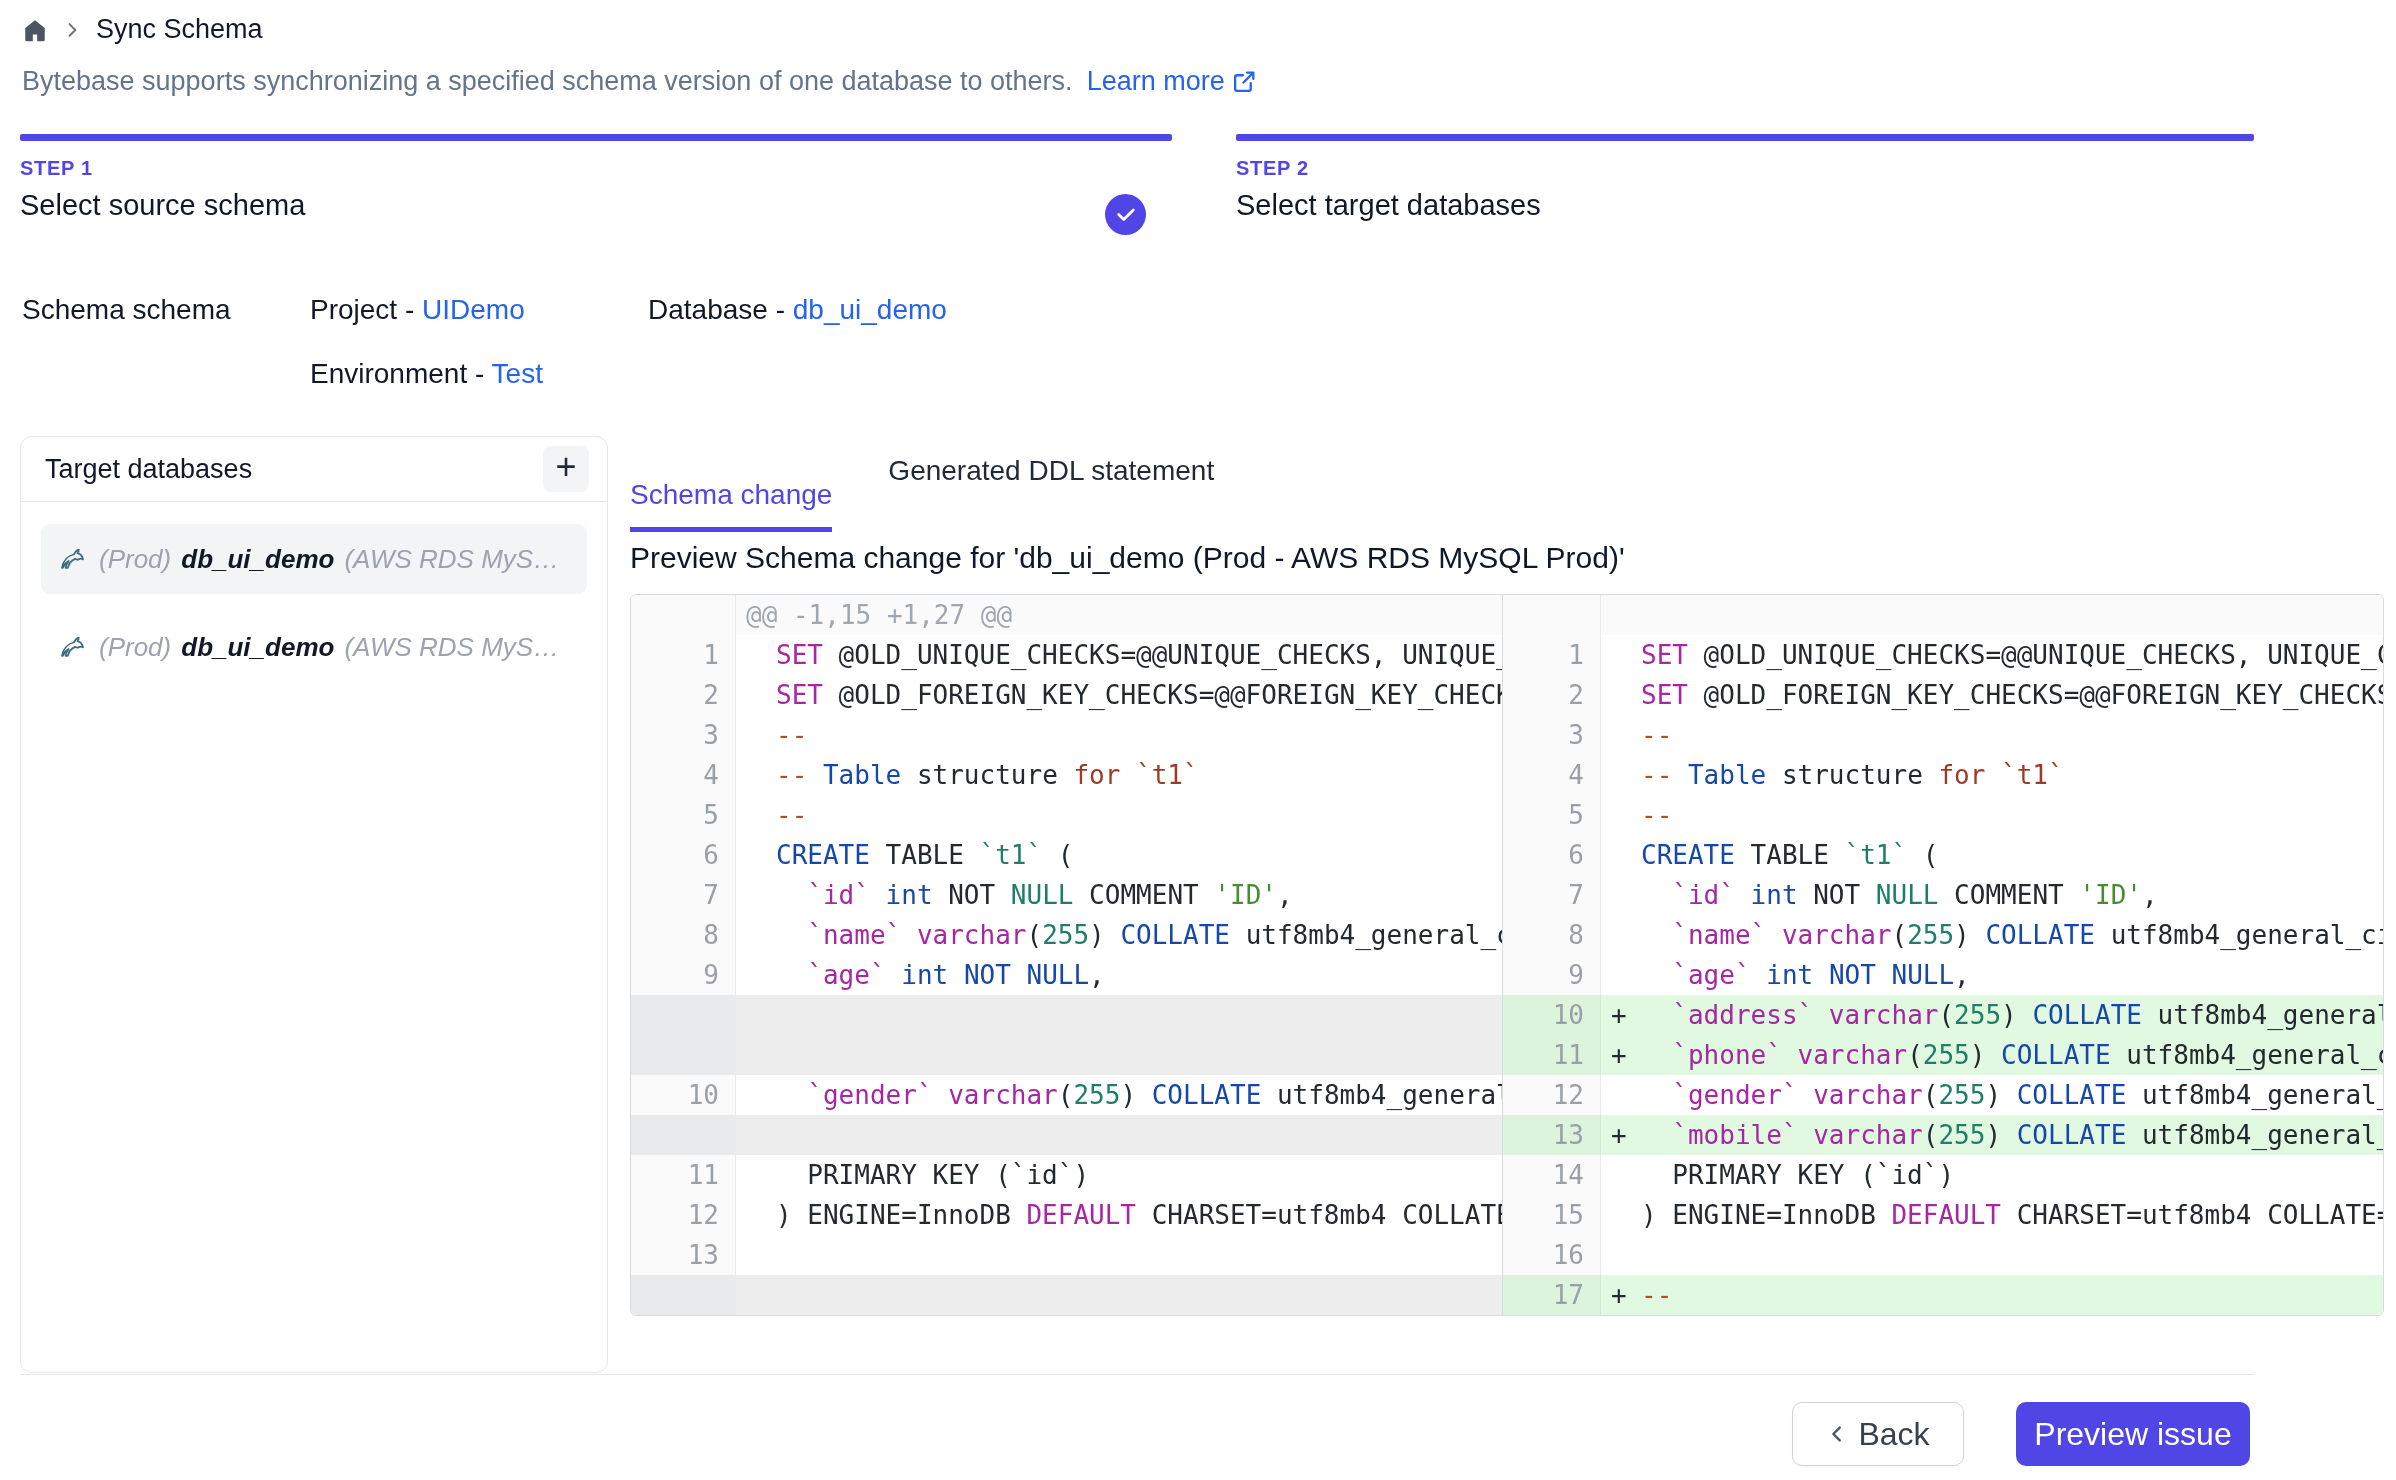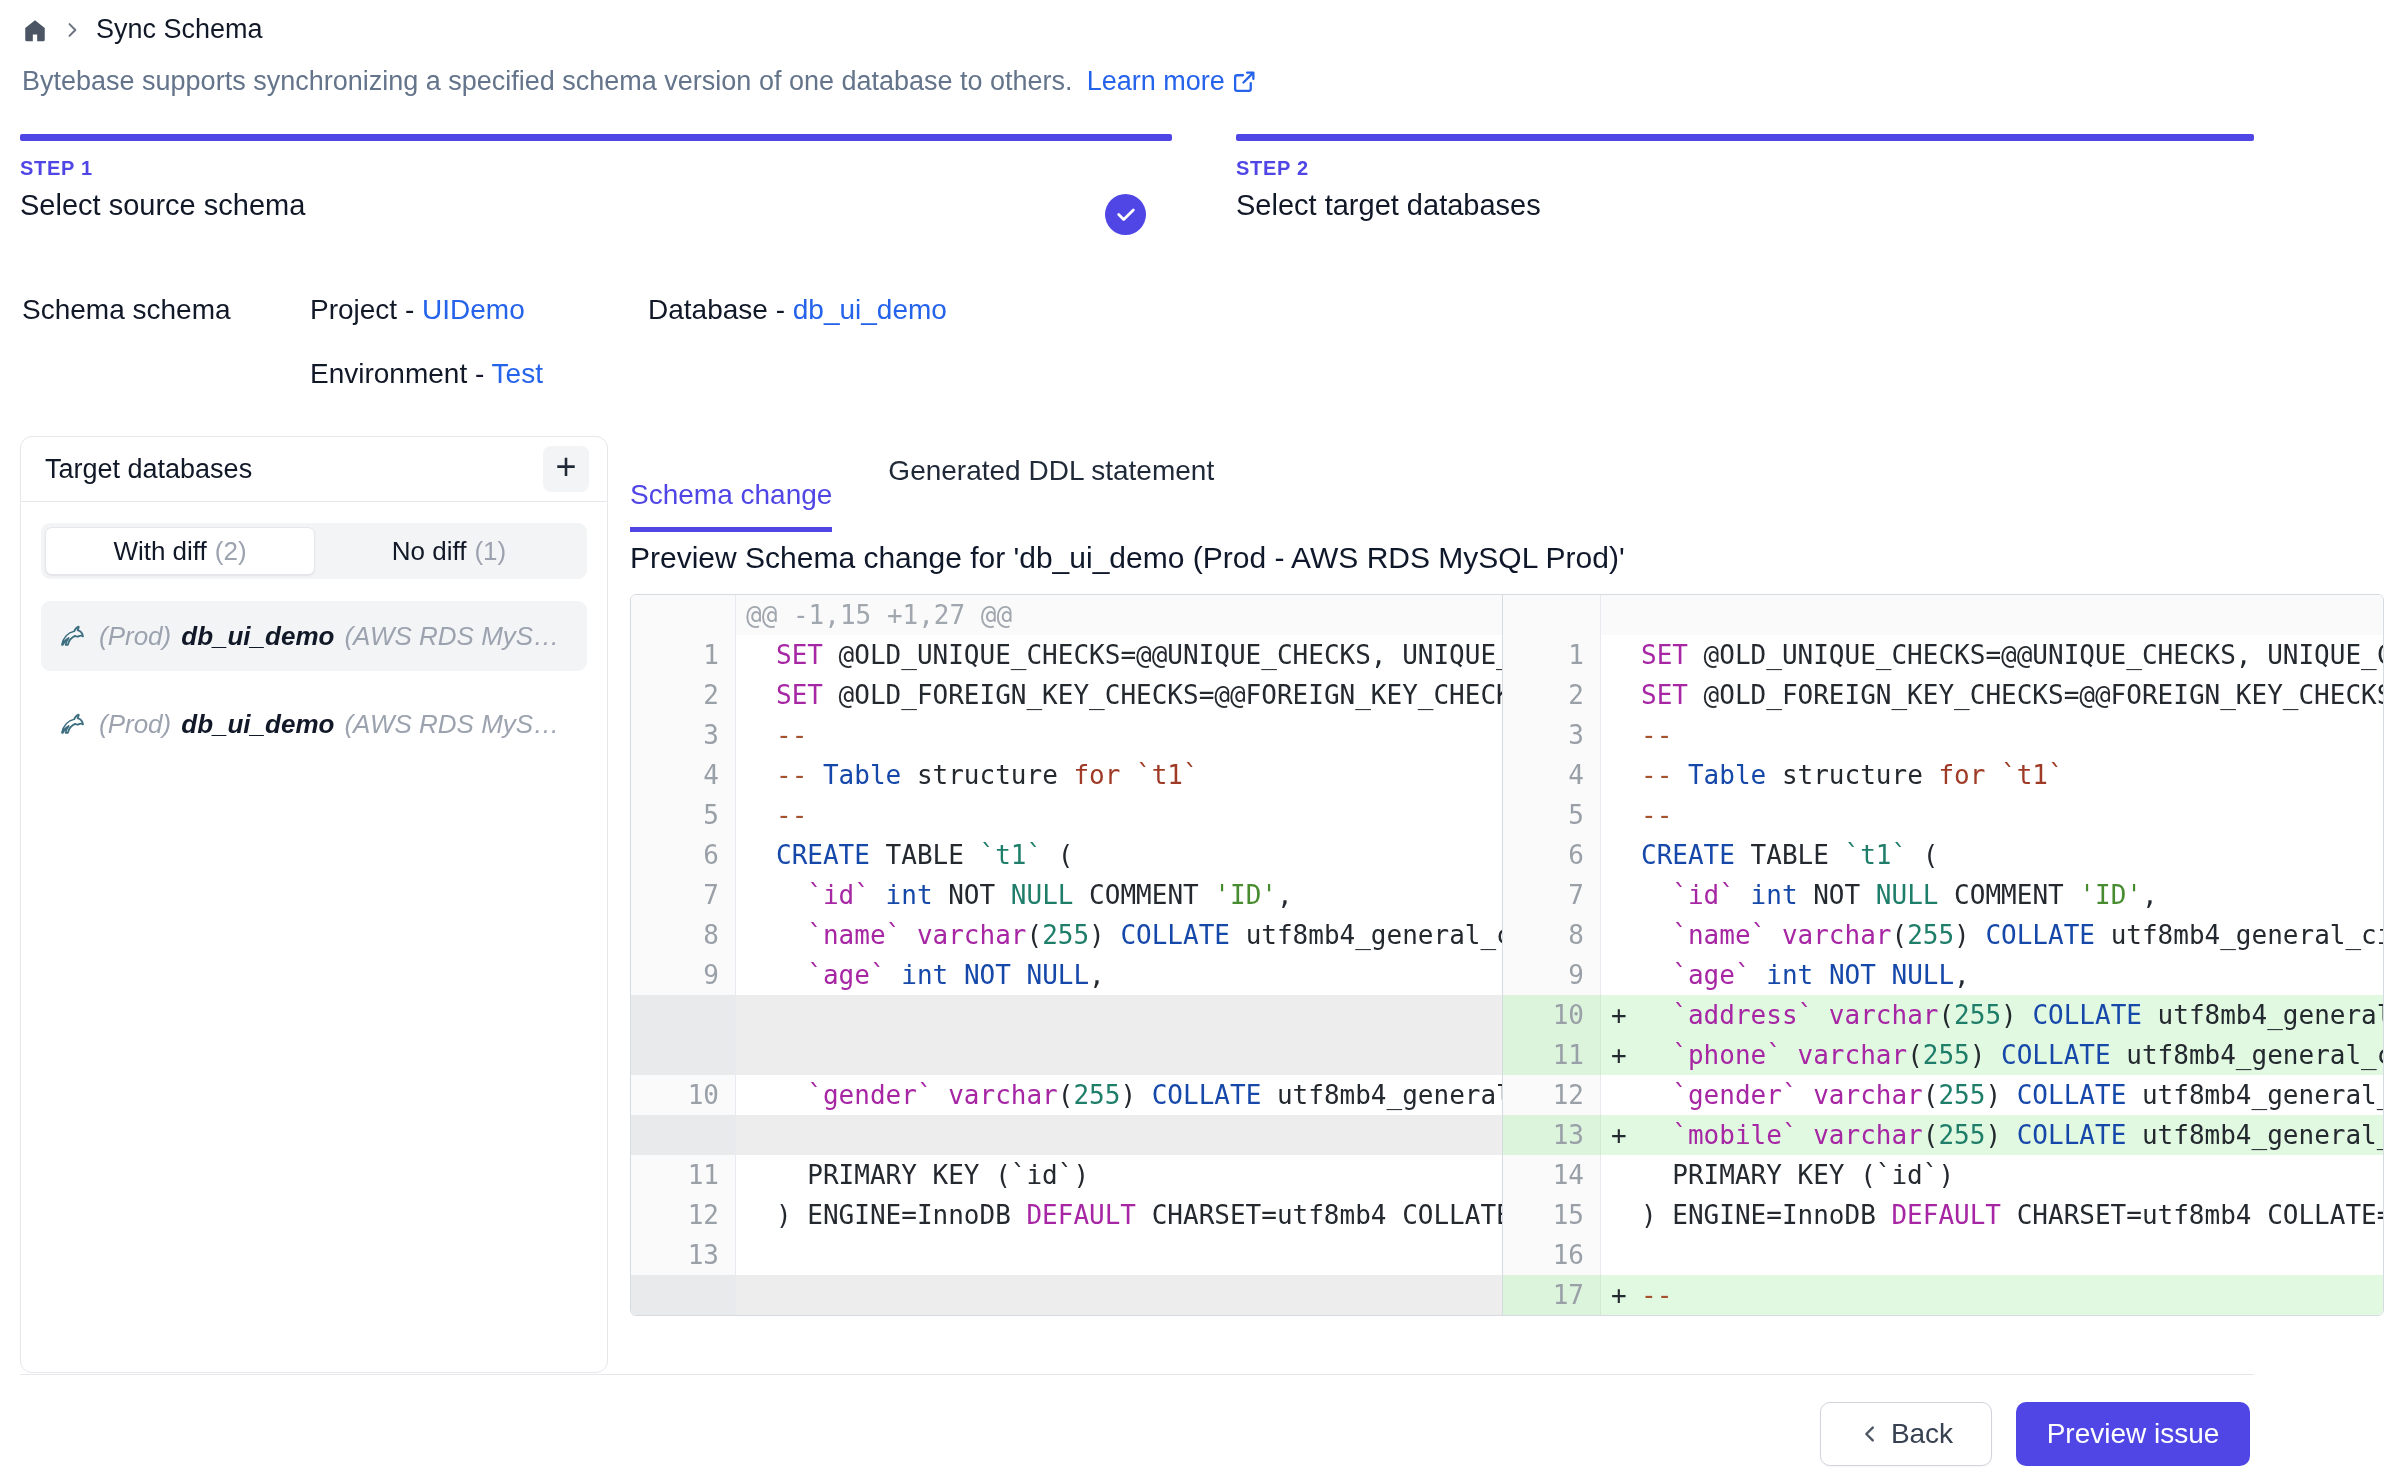--- a/index.html
+++ b/index.html
@@ -75,21 +75,21 @@
   .sk2 { color: #1648aa; }
   .sn  { color: #1f7e6a; }
   .ss  { color: #478c2e; }
   .sc  { color: #a5512e; }
   .sr  { color: #9e3a26; }
   .sp  { color: #24292f; }
 
   
   .bottom-divider { position: absolute; top: 1374px; left: 20px; right: 14px; height: 1px; background: #e5e7eb; }
   .footer { position: absolute; top: 1402px; right: 18px; display: flex; gap: 24px; }
-  .btn { height: 64px; border-radius: 10px; font-size: 28px; display: flex; align-items: center; justify-content: center; cursor: pointer; font-family: "Liberation Sans", sans-serif; }
+  .btn { height: 64px; border-radius: 10px; font-size: 32px; display: flex; align-items: center; justify-content: center; cursor: pointer; font-family: "Liberation Sans", sans-serif; margin-left: 28px; }
   .btn-back { width: 172px; background: #fff; border: 1px solid #d1d5db; color: #374151; font-weight: 500; gap: 10px; box-shadow: 0 1px 2px rgba(0,0,0,0.04); }
   .btn-primary { width: 234px; background: #4f46e5; border: none; color: #fff; font-weight: 500; }
   .icon-back { width: 22px; height: 22px; display: block; }
 </style>
 </head>
 <body>
 
 <div class="page">
 
   <div class="breadcrumb">
@@ -143,30 +143,20 @@
     <div class="cell"></div>
     <div class="cell"><span>Environment</span> - <a>Test</a></div>
   </div>
 
   <div class="target-card">
     <div class="target-head">
       <span class="target-title">Target databases</span>
       <button class="plus-btn">+</button>
     </div>
     <div class="target-divider"></div>
-    <div class="seg-tabs">
-      <div class="seg active">
-        <span>With diff</span>
-          <span class="cnt">(2)</span>
-      </div>
-      <div class="seg">
-        <span>No diff</span>
-          <span class="cnt">(1)</span>
-      </div>
-    </div>
     <div class="db-list" id="db-list">
         <div class="db-item selected">
           <svg class="icon-mysql" viewBox="0 0 24 24">
             <path d="M4 19 C5 13.2, 9 9.2, 13.8 8.2 C14.3 6.6, 15.8 5.1, 17.4 4.5 C17.4 5.5, 17 6.6, 16.4 7.3 C18.9 8.1, 20.5 10.1, 20.8 12.3 C19.8 11.7, 18.6 11.6, 17.6 12.1 C16.6 12.6, 15.4 12.5, 14.4 11.9 C11.4 13.3, 9.4 15.9, 8.7 19 L6.9 19 C7.3 17, 8.1 15.2, 9.3 13.6 C7.1 14.8, 5.5 16.6, 4.7 19 Z" fill="none" stroke="#3c6e80" stroke-width="1.4" stroke-linejoin="round"></path>
           </svg>
           <span class="db-env">(Prod)</span>
           <span class="db-name">db_ui_demo</span>
           <span class="db-inst">(AWS RDS MyS…</span>
         </div>
         <div class="db-item">

